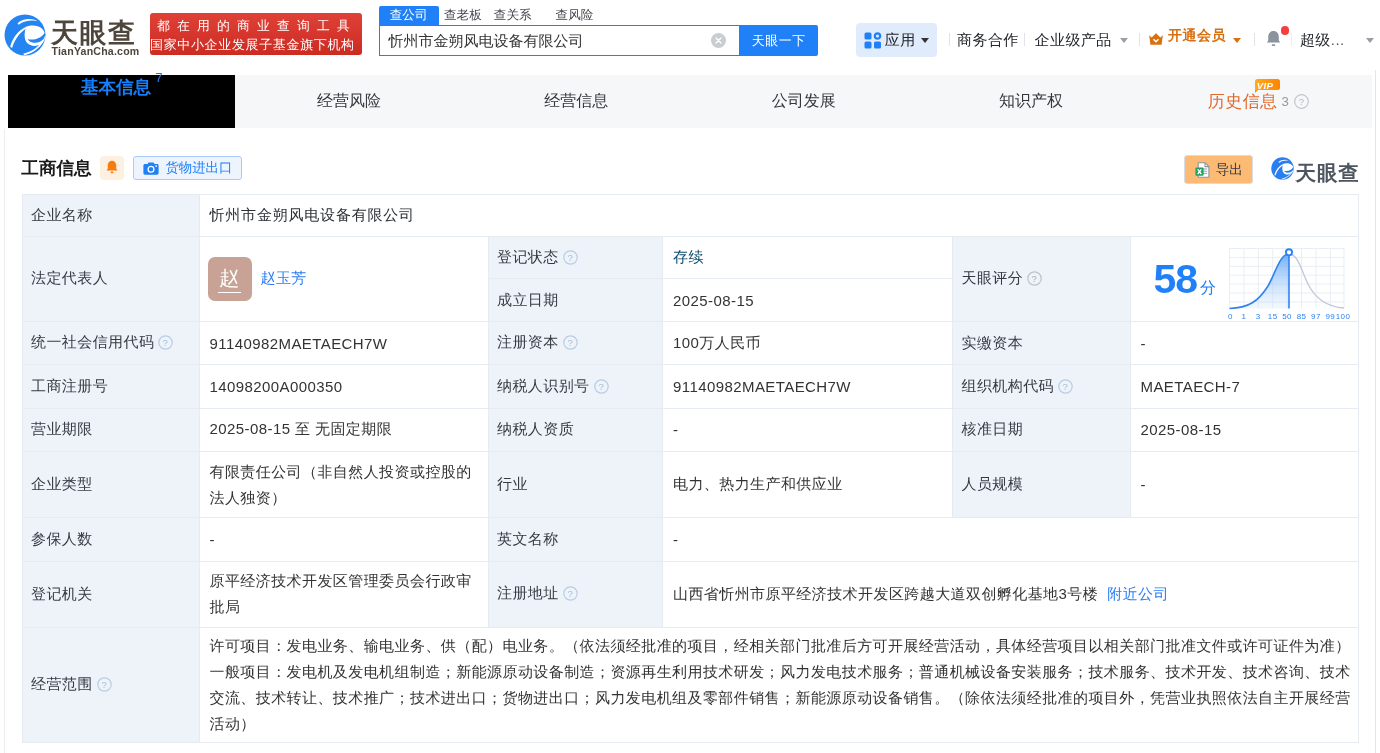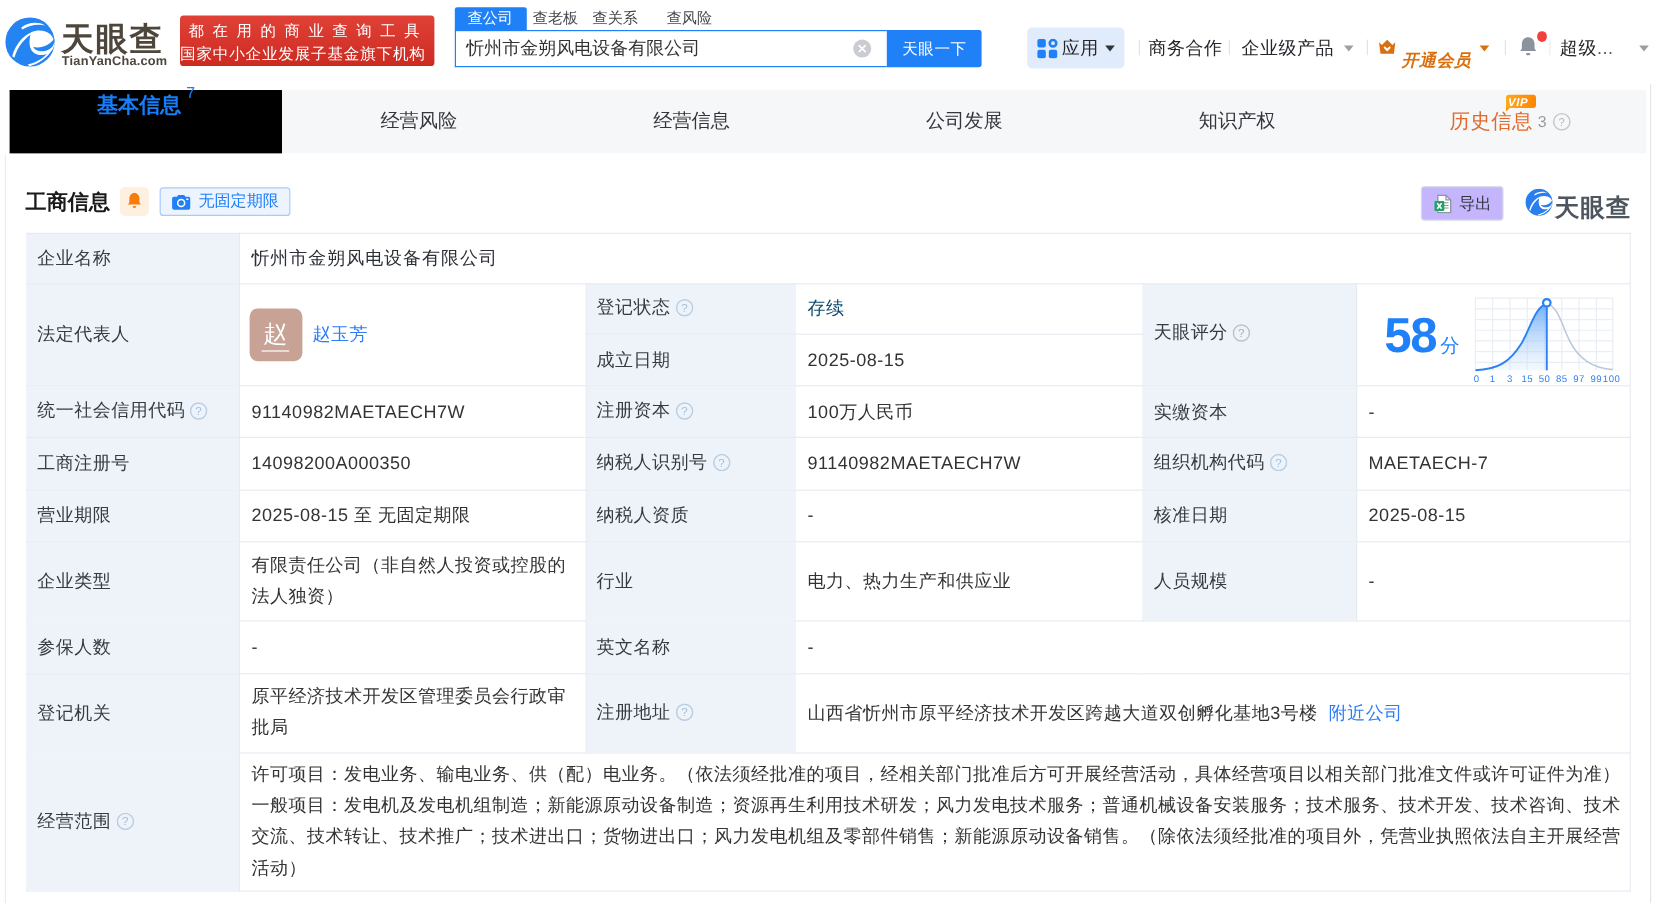--- a/index.html
+++ b/index.html
@@ -59,21 +59,21 @@
   <div class="abs" style="left:948.6px;top:33px;width:1px;height:13px;background:#e0e3e8;"></div>
   <div class="abs" style="left:957px;top:31px;font-size:15px;letter-spacing:0.45px;color:#23262b;">商务合作</div>
   <div class="abs" style="left:1024px;top:33px;width:1px;height:13px;background:#e0e3e8;"></div>
   <div class="abs" style="left:1034.5px;top:31px;font-size:15px;letter-spacing:0.45px;color:#23262b;">企业级产品</div>
   <div class="abs" style="left:1119.5px;top:38px;width:0;height:0;border-left:4px solid transparent;border-right:4px solid transparent;border-top:5px solid #9aa0a6;"></div>
   <div class="abs" style="left:1138.5px;top:33px;width:1px;height:13px;background:#e0e3e8;"></div>
   <svg class="abs" style="left:1148px;top:31.5px;" width="16" height="14" viewBox="0 0 16 14">
     <path d="M1.2 3.2 L3.6 5.6 L8 1.2 L12.4 5.6 L14.8 3.2 L13.6 12.8 L2.4 12.8 Z" fill="#d9700f"></path>
     <path d="M5.5 7.2 L8 9.7 L10.5 7.2" stroke="#fff" stroke-width="1.6" fill="none"></path>
   </svg>
-  <div class="abs" style="left:1168px;top:42px;font-size:14px;letter-spacing:0.5px;font-weight:bold;color:#d9700f;font-style:italic;">开通会员</div>
+  <div class="abs" style="left:1168px;top:27px;font-size:14px;letter-spacing:0.5px;font-weight:bold;color:#d9700f;">开通会员</div>
   <div class="abs" style="left:1232.5px;top:38px;width:0;height:0;border-left:4.5px solid transparent;border-right:4.5px solid transparent;border-top:5.5px solid #d9700f;"></div>
   <div class="abs" style="left:1254.3px;top:33px;width:1px;height:13px;background:#e0e3e8;"></div>
   <svg class="abs" style="left:1264.5px;top:30px;" width="17" height="17" viewBox="0 0 17 17">
     <path d="M8.5 1 C 5.2 1, 3.2 3.6, 3.2 6.8 L3.2 10.5 L1.8 12.6 L15.2 12.6 L13.8 10.5 L13.8 6.8 C 13.8 3.6, 11.8 1, 8.5 1 Z" fill="#8b949e"></path>
     <rect x="6.7" y="14.2" width="3.6" height="1.8" rx="0.9" fill="#8b949e"></rect>
   </svg>
   <div class="abs" style="left:1280.5px;top:26px;width:8.6px;height:8.6px;border-radius:50%;background:#f53f3f;"></div>
   <div class="abs" style="left:1290.5px;top:33px;width:1px;height:13px;background:#eceef1;"></div>
   <div class="abs" style="left:1299.9px;top:31px;font-size:15px;letter-spacing:0.45px;color:#23262b;">超级<span style="color:#555;">...</span></div>
   <div class="abs" style="left:1366px;top:37.5px;width:0;height:0;border-left:4.5px solid transparent;border-right:4.5px solid transparent;border-top:5.5px solid #999ea5;"></div>
@@ -108,23 +108,23 @@
       <path d="M7 0.8 C 4.4 0.8, 2.8 2.9, 2.8 5.5 L2.8 8.6 L1.6 10.4 L12.4 10.4 L11.2 8.6 L11.2 5.5 C 11.2 2.9, 9.6 0.8, 7 0.8 Z" fill="#f77c0c"></path>
       <rect x="5.6" y="11.6" width="2.8" height="1.6" rx="0.8" fill="#f77c0c"></rect>
     </svg>
   </div>
   <div class="abs" style="left:133.4px;top:27.5px;height:24.5px;background:#edf4fe;border:1px solid #a8ccfa;border-radius:3px;display:flex;align-items:center;padding:0 9px;">
     <svg width="16" height="13" viewBox="0 0 16 13">
           <path d="M5.5 0.5 L10.5 0.5 L11.5 2 L14 2 C 15 2, 15.6 2.7, 15.6 3.7 L15.6 11 C 15.6 12, 15 12.7, 14 12.7 L2 12.7 C 1 12.7, 0.4 12, 0.4 11 L0.4 3.7 C 0.4 2.7, 1 2, 2 2 L4.5 2 Z" fill="#2080f7"></path>
           <circle cx="8" cy="7.2" r="2.9" fill="none" stroke="#fff" stroke-width="1.3"></circle>
           <rect x="12.2" y="3.4" width="1.8" height="1.3" fill="#fff"></rect>
         </svg>
-    <span style="font-size:13.4px;color:#2080f7;margin-left:6px;">无固定期限</span>
-  </div>
-  <div class="abs" style="left:1184.2px;top:27px;width:69.3px;height:28.6px;background:#c4b5fd;border:1px solid #d9dde2;border-radius:3px;display:flex;align-items:center;justify-content:center;">
+    <span style="font-size:13.4px;color:#2080f7;margin-left:6px;">货物进出口</span>
+  </div>
+  <div class="abs" style="left:1184.2px;top:27px;width:69.3px;height:28.6px;background:#fdba74;border:1px solid #d9dde2;border-radius:3px;display:flex;align-items:center;justify-content:center;">
     <svg width="15" height="16" viewBox="0 0 15 16">
           <path d="M3.2 0.7 L10 0.7 L13.9 4.6 L13.9 15.2 L3.2 15.2 Z" fill="#fff" stroke="#8d96a0" stroke-width="1.1"></path>
           <path d="M10 0.7 L10 4.6 L13.9 4.6" fill="none" stroke="#8d96a0" stroke-width="1.1"></path>
           <path d="M5.5 7 H12.2 M5.5 9.2 H12.2 M5.5 11.4 H12.2" stroke="#8d96a0" stroke-width="0.9"></path>
           <rect x="0.4" y="5.6" width="8.2" height="8.2" rx="1" fill="#21a366"></rect>
           <path d="M2.7 7.4 L6.3 12 M6.3 7.4 L2.7 12" stroke="#fff" stroke-width="1.3"></path>
         </svg>
     <span style="font-size:13.6px;color:#33373d;margin-left:6px;">导出</span>
   </div>
   <svg class="abs" style="left:1270.6px;top:156.7px;margin-top:-128.4px;" width="23" height="23" viewBox="0 0 48 48">

